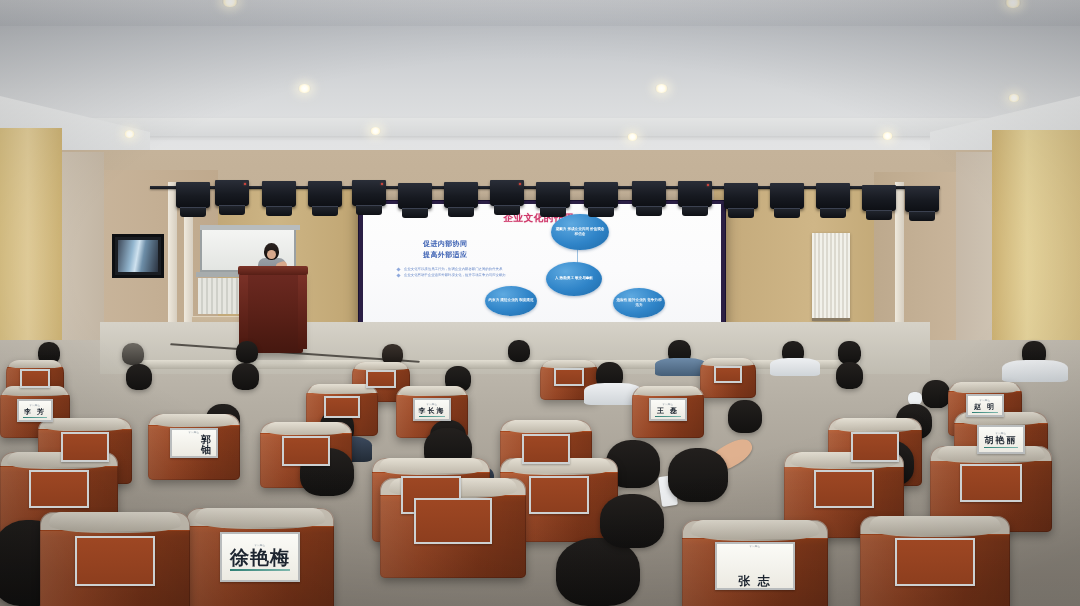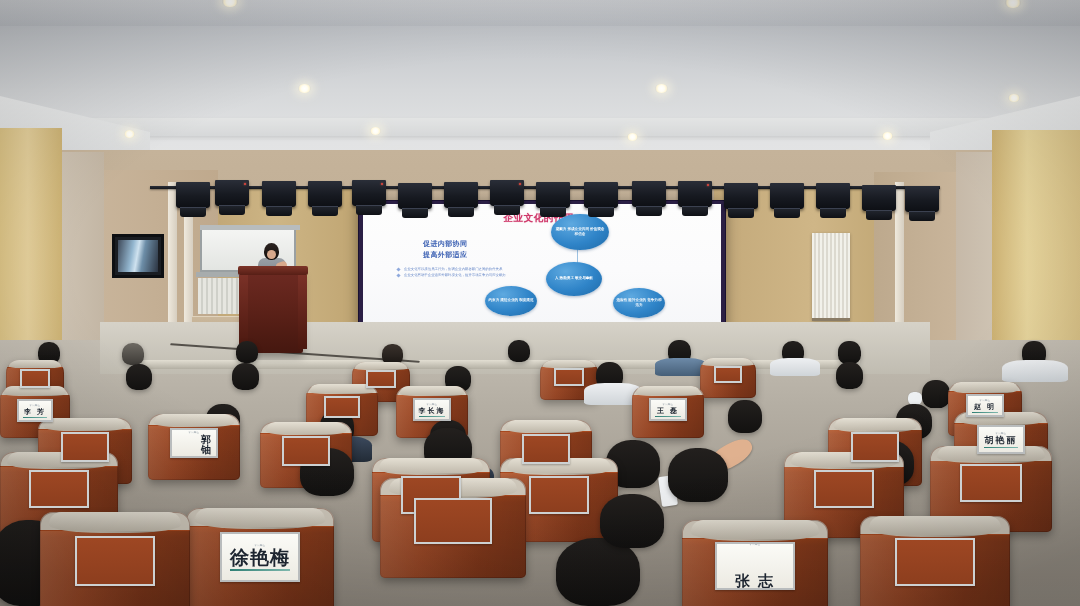--- a/index.html
+++ b/index.html
@@ -602,21 +602,21 @@
   <div class="seat" style="left:186px;top:508px;width:148px;height:104px;">
     <div class="card" style="top:24px;width:80px;height:50px;">
       <span class="tiny">学员席位</span>
       <span class="nm" style="font-size:19px;letter-spacing:1px;">徐艳梅</span>
       <span class="rule"></span>
     </div>
   </div>
   <div class="seat" style="left:682px;top:520px;width:146px;height:104px;">
     <div class="card" style="top:22px;width:80px;height:48px;">
       <span class="tiny">学员席位</span>
-      <span class="nm" style="font-size:15px;margin-top:26px;">张  志</span>
+      <span class="nm" style="font-size:12px;margin-top:26px;">张  志</span>
       <span class="rule"></span>
     </div>
   </div>
   <div class="seat empty-card" style="left:40px;top:512px;width:150px;height:104px;">
     <div class="card" style="top:24px;width:80px;height:50px;"></div>
   </div>
   <div class="seat empty-card" style="left:380px;top:478px;width:146px;height:100px;">
     <div class="card" style="top:20px;width:78px;height:46px;"></div>
   </div>
   <div class="seat empty-card" style="left:860px;top:516px;width:150px;height:104px;">

